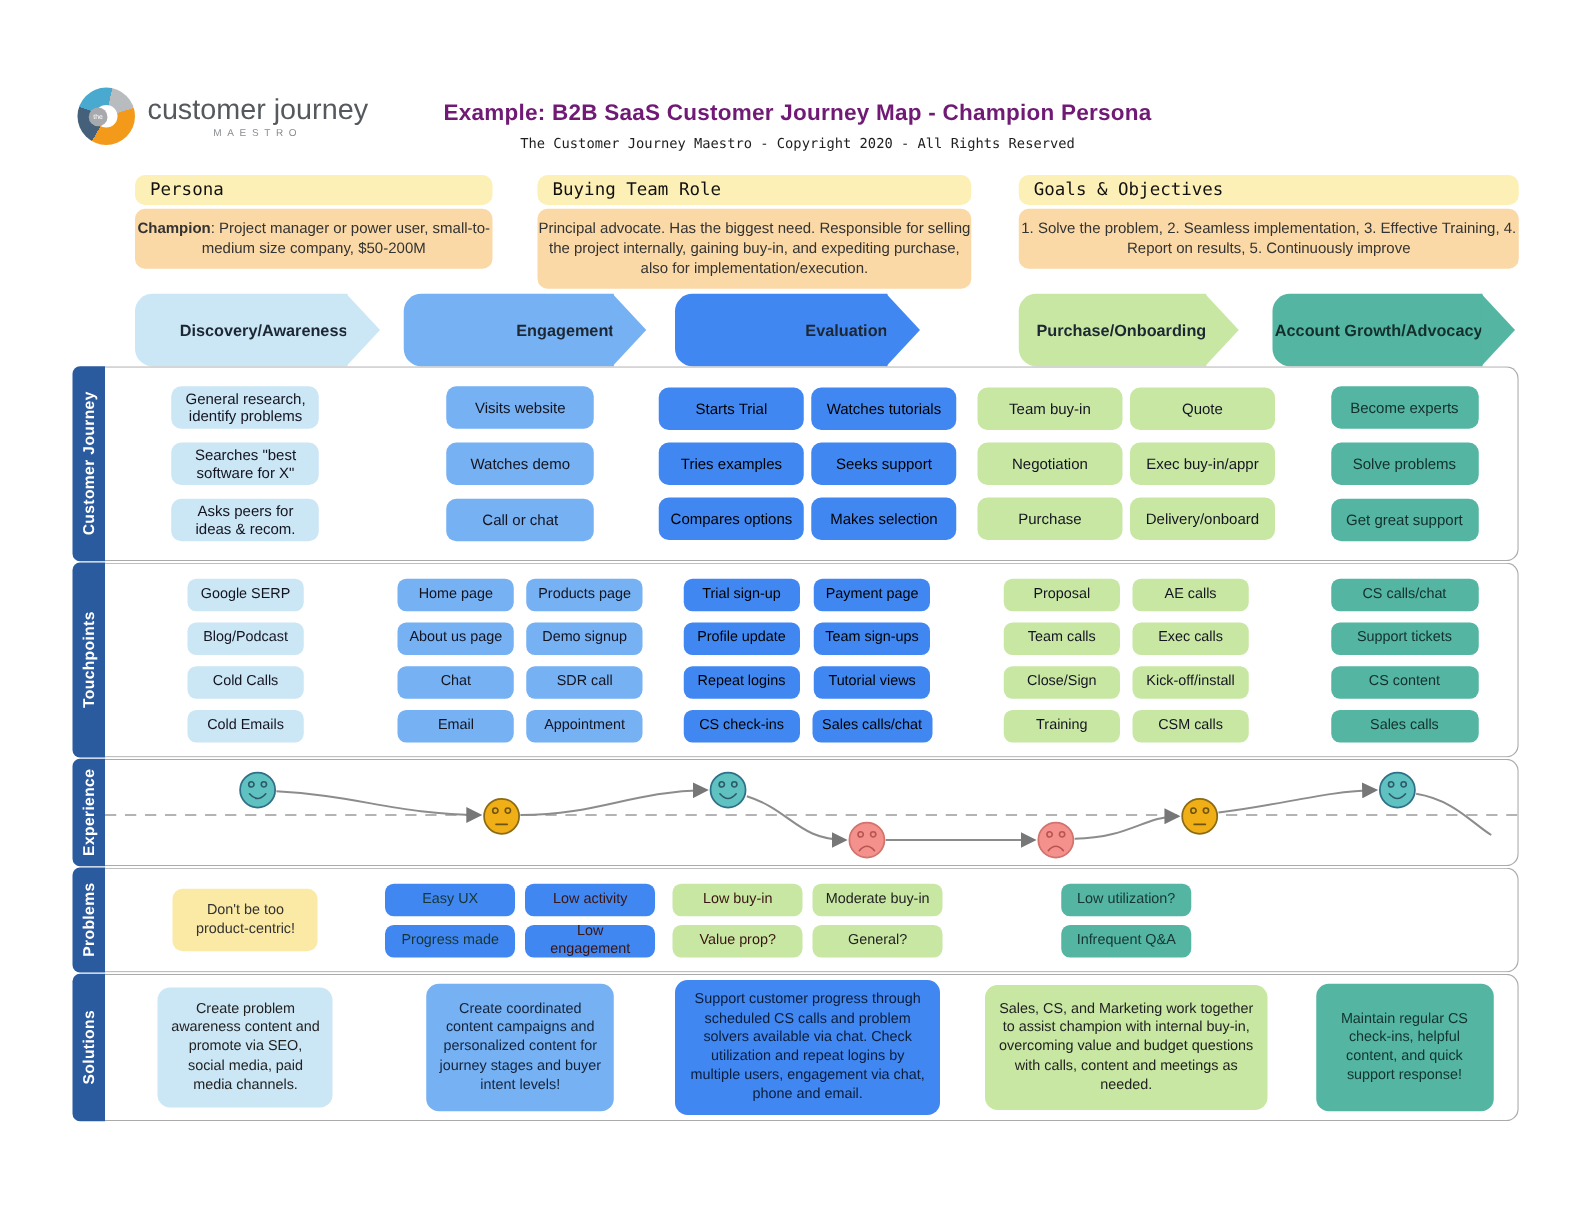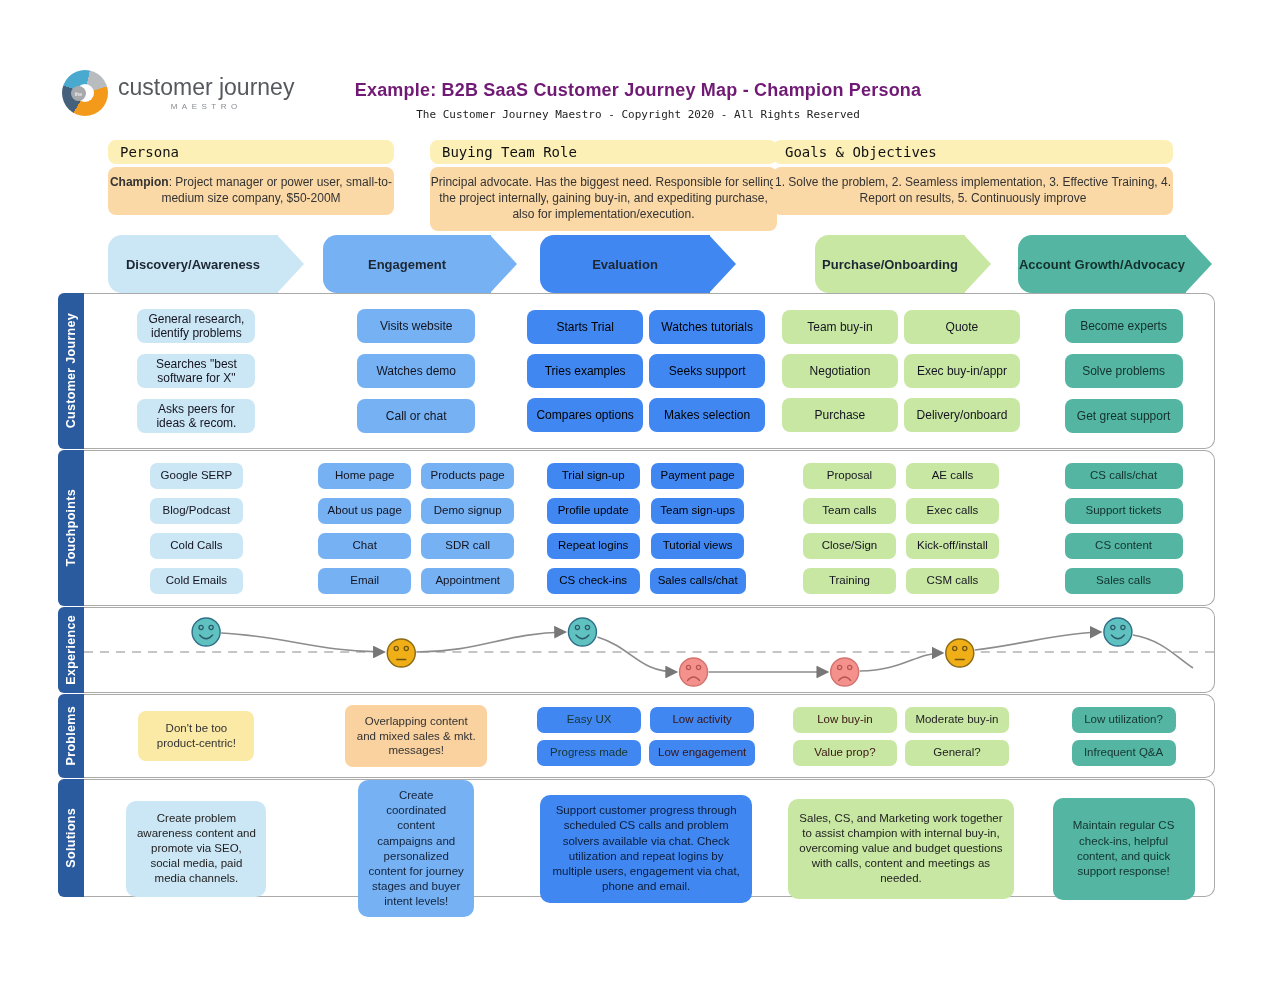--- a/index.html
+++ b/index.html
@@ -13,29 +13,29 @@
   .logo-badge{position:absolute;left:9px;top:16px;width:15px;height:15px;border-radius:50%;background:#a7a9ac;color:#fff;
     font-size:5.5px;display:flex;align-items:center;justify-content:center;z-index:2}
   .brand{font-size:23px;color:#55595e;line-height:1}
   .brand-sub{font-size:8px;letter-spacing:4.5px;color:#888c91;margin-top:3px;text-align:center}
   .titles{position:absolute;left:0;right:0;top:80px;text-align:center}
   .titles h1{margin:0;font-family:Liberation Sans, sans-serif;font-size:18px;font-weight:bold;color:#701a75;letter-spacing:.2px}
   .subtitle{margin-top:7px;font-family:"DejaVu Sans Mono",monospace;font-size:11px;color:#1e1e1e}
 
   
   .info-box{position:absolute;top:140px}
-  .ib1{left:108px;width:286px}.ib2{left:430px;width:347px}.ib3{left:773px;width:400px}
+  .ib1{left:108px;width:286px}.ib2{left:430px;width:347px}.ib3{left:815px;width:400px}
   .info-head{background:var(--info_header_bg,#fcf0b6);border-radius:8px;padding:4px 12px;
     font-family:"DejaVu Sans Mono",monospace;font-size:14px;color:#111;box-sizing:border-box}
   .info-body{background:var(--info_body_bg,#fbd9a6);border-radius:8px;margin-top:3px;padding:8px 0;font-size:12px;
     color:#333;text-align:center;line-height:1.32;box-sizing:border-box}
   .ib2 .info-body{min-height:64px}
 
   
-  .arrow{position:absolute;top:235px;height:58px;display:flex;align-items:center;justify-content:center;border-radius:14px 0 0 14px}
+  .arrow{position:absolute;top:235px;height:58px;display:flex;align-items:center;justify-content:flex-end;border-radius:14px 0 0 14px}
   .arrow span{font-weight:bold;font-size:13px;color:#1c2733;text-align:center}
   .arrow::after{content:"";position:absolute;left:100%;top:0;width:0;height:0;margin-left:-1px;
     border-top:29px solid transparent;border-bottom:29px solid transparent;border-left:27px solid #000}
   .a1{left:108px;width:170px;background:var(--stage1)} .a1::after{border-left-color:var(--stage1)}
   .a2{left:323px;width:168px;background:var(--stage2)} .a2::after{border-left-color:var(--stage2)}
   .a3{left:540px;width:170px;background:var(--stage3)} .a3::after{border-left-color:var(--stage3)}
   .a4{left:815px;width:150px;background:var(--stage4)} .a4::after{border-left-color:var(--stage4)}
   .a5{left:1018px;width:168px;background:var(--stage5)} .a5::after{border-left-color:var(--stage5)}
   .a5 span{color:#14302c}
 
@@ -76,21 +76,21 @@
   .tone-yellow{background:var(--yellow)}
   .tone-peach{background:var(--peach)}
   .tone-sand{background:var(--sand)}
   .tone-teal{background:var(--teal);color:#173632 !important}
   .tone-salmon{background:var(--salmon);color:#3a1412 !important}
 
   
   .sol{border-radius:10px;font-size:11.5px;line-height:1.32;padding:8px 10px;text-align:center;
     display:flex;align-items:center;justify-content:center;box-sizing:border-box;color:#222}
   .sol1{width:140px;min-height:96px;background:var(--stage1)}
-  .sol2{width:116px;min-height:102px;background:var(--stage2);color:#14233c}
+  .sol2{width:150px;min-height:102px;background:var(--stage2);color:#14233c}
   .sol3{width:212px;min-height:108px;background:var(--stage3);color:#0b1d3a}
   .sol4{width:226px;min-height:100px;background:var(--stage4)}
   .sol5{width:142px;min-height:102px;background:var(--stage5);color:#12332e}
 
   
   .row-exp .content{display:block;padding:0}
   .row-exp svg{width:100%;height:100%;display:block}
   .conn{stroke:#8c8c8c;stroke-width:1.6;fill:none}
   .base{stroke:#b3b3b3;stroke-width:1.5;stroke-dasharray:9 7}
   .head{stroke-width:1.4}
@@ -303,23 +303,20 @@
   </div>
 
   <div class="row row-prob">
     <div class="bar">
         <span>Problems</span>
       </div>
     <div class="content">
       <div class="cell p c1">
         <div class="box pb1 tone-yellow">Don't be too product-centric!</div>
       </div>
-      <div class="cell p c2">
-        <div class="box pb2 tone-peach">Overlapping content and mixed sales &amp; mkt. messages!</div>
-      </div>
       <div class="cell p g2 c3">
         <div class="chip tone-teal">Easy UX</div>
         <div class="chip tone-salmon">Low activity</div>
         <div class="chip tone-teal">Progress made</div>
         <div class="chip tone-salmon">Low engagement</div>
       </div>
       <div class="cell p g2 c4">
         <div class="chip tone-salmon">Low buy-in</div>
         <div class="chip tone-sand">Moderate buy-in</div>
         <div class="chip tone-salmon">Value prop?</div>

